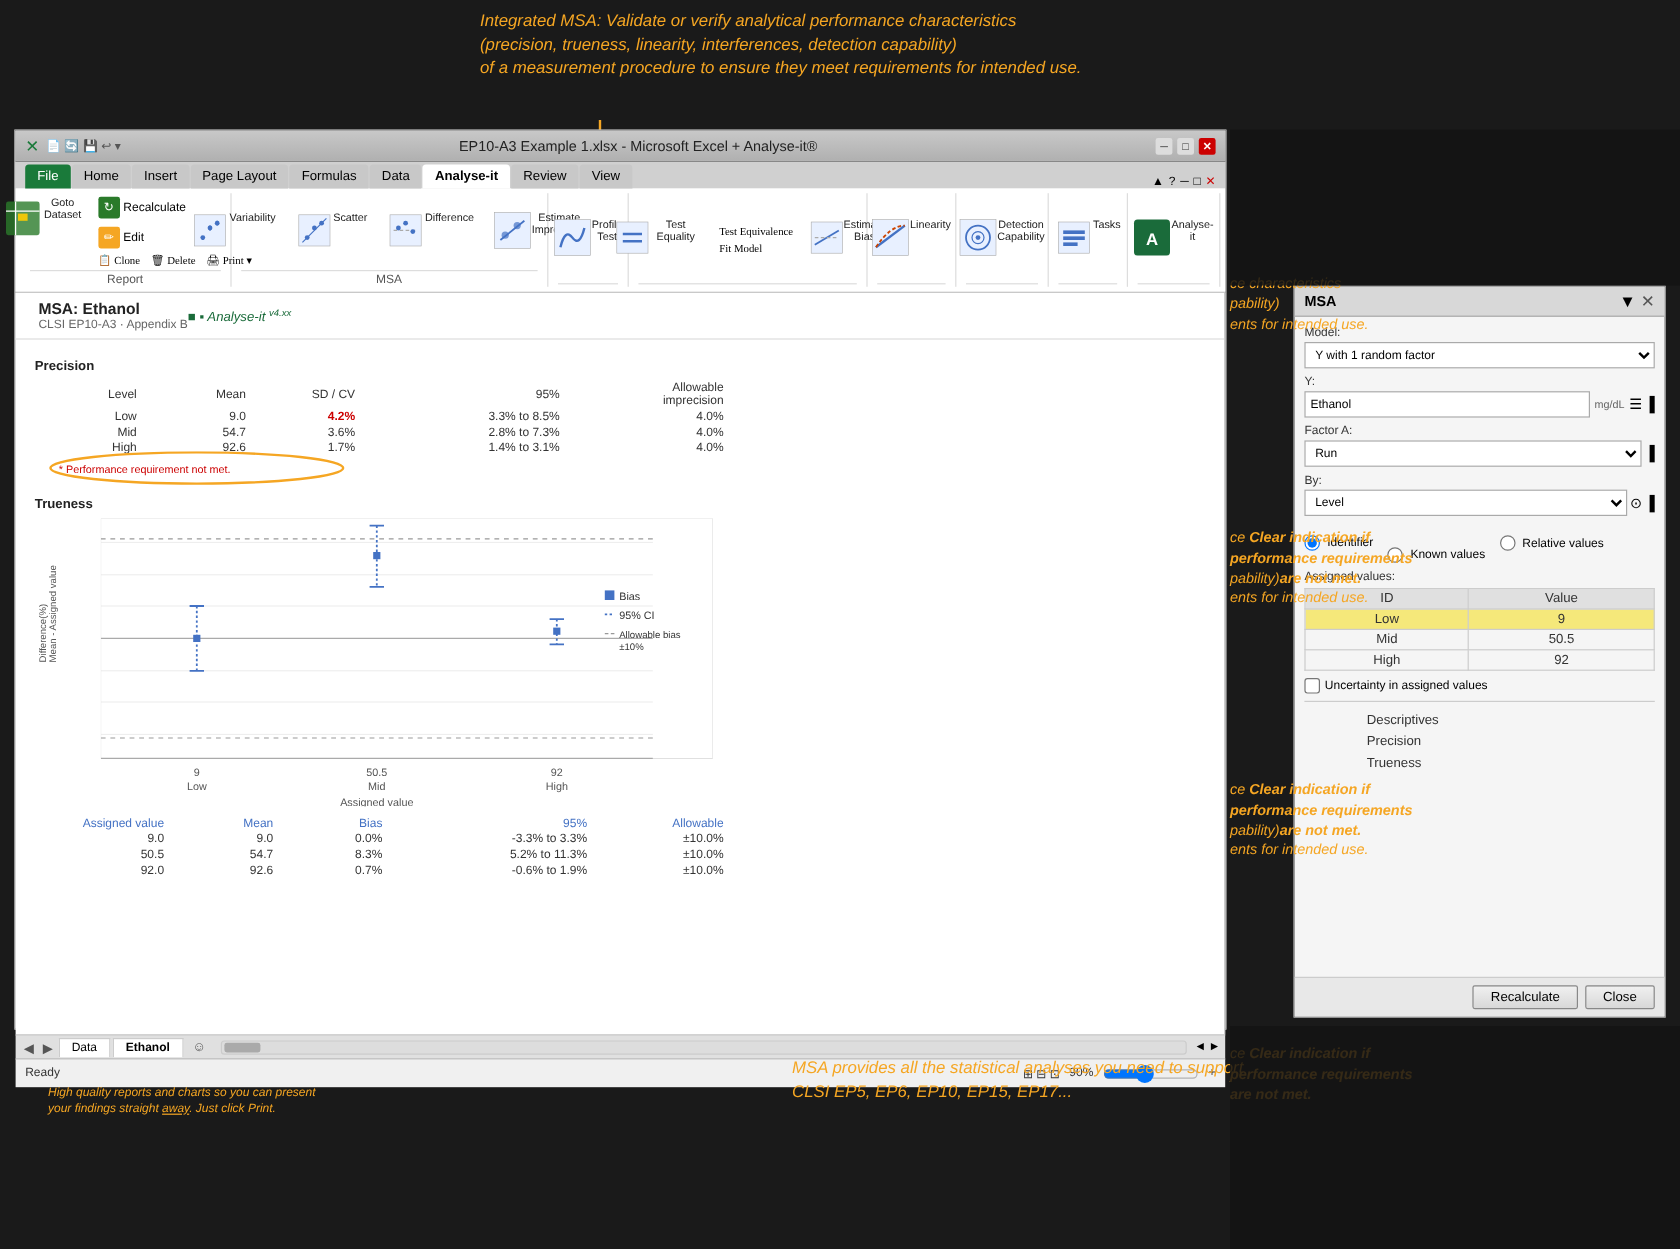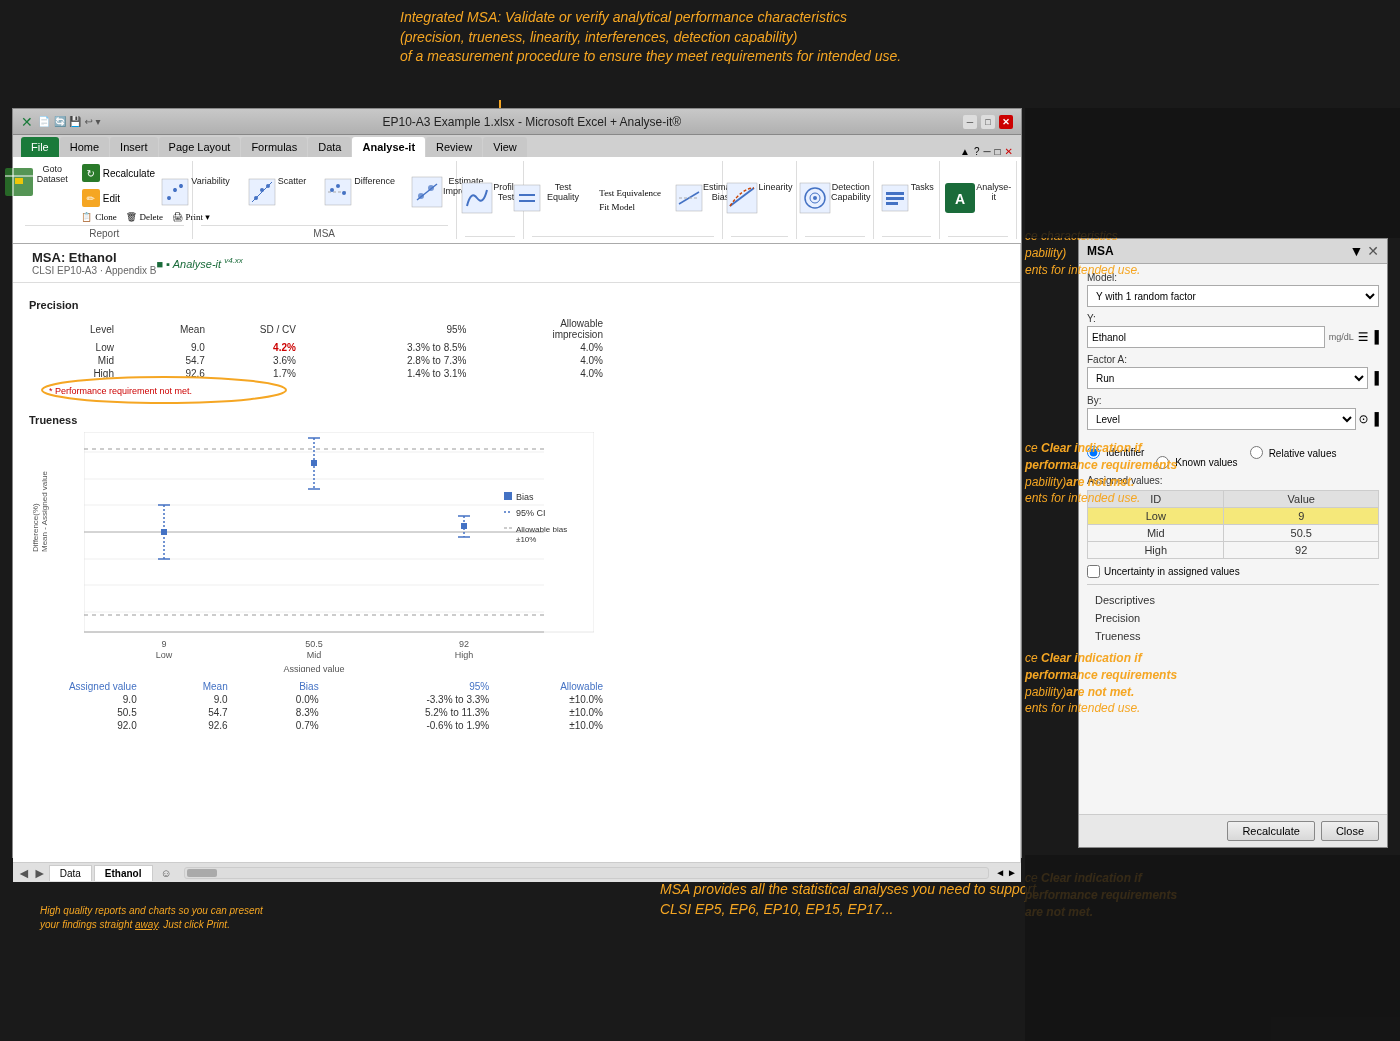--- a/index.html
+++ b/index.html
@@ -99,21 +99,21 @@
 
     .assigned-table { width: 100%; border-collapse: collapse; font-size: 11px; margin-top: 4px; }
     .assigned-table th { background: #e0e0e0; border: 1px solid #ccc; padding: 2px 6px; text-align: center; }
     .assigned-table td { border: 1px solid #ccc; padding: 2px 6px; text-align: center; }
     .assigned-table tr.selected td { background: #f5e87a; }
 
     .checkbox-row { display: flex; align-items: center; gap: 4px; font-size: 10px; margin: 6px 0; }
     .checkbox-row input[type=checkbox] { margin: 0; }
 
     .section-divider { height: 1px; background: #ccc; margin: 6px 0; }
-    .nav-item { padding: 3px 8px; cursor: pointer; font-size: 11px; color: #333; }
+    .nav-item { padding: 3px 8px; cursor: pointer; font-size: 11px; color: #333; margin-left: 44px; }
     .panel-footer { display: flex; justify-content: flex-end; gap: 6px; padding: 6px 8px; border-top: 1px solid #ccc; background: #e8e8e8; }
     .btn { padding: 3px 14px; border: 1px solid #888; background: linear-gradient(to bottom, #f0f0f0, #d8d8d8); cursor: pointer; font-size: 11px; border-radius: 2px; }
 
     
     svg text { font-family: Arial, sans-serif; }
 
     
     .ribbon-small-group { display: flex; flex-direction: row; gap: 1px; }
     .ribbon-small-btn { display: flex; align-items: center; gap: 4px; padding: 1px 4px; font-size: 10px; cursor: pointer; white-space: nowrap; font-family: Liberation Serif, serif; }
   </style>
@@ -545,20 +545,29 @@
     <div class="sheet-tab active">Ethanol</div>
     <div style="padding:2px 6px; cursor:pointer; color:#555;">☺</div>
 
     <div style="flex:1; margin: 0 4px; height:12px; background:#ddd; border:1px solid #ccc; border-radius:3px; position:relative;">
       <div style="position:absolute; left:2px; top:1px; width:30px; height:8px; background:#aaa; border-radius:2px;"></div>
     </div>
     <span style="font-size:10px; cursor:pointer;">◄</span>
     <span style="font-size:10px; cursor:pointer;">►</span>
   </div>
 
+  <div class="status-bar">
+    <span>Ready</span>
+    <div style="display:flex; align-items:center; gap:8px;">
+      <span>⊞ ⊟ ⊡</span>
+      <span>90%</span>
+      <input type="range" min="10" max="200" value="90" style="width: 80px; height: 12px;">
+      <span style="cursor:pointer;">+</span>
+    </div>
+  </div>
 </div>
 
 <div class="msa-panel">
   <div class="panel-header">
     <span class="panel-title">MSA</span>
     <div style="display:flex; gap:4px; align-items:center;">
       <span style="font-size:14px; cursor:pointer;">▼</span>
       <span class="panel-close">✕</span>
     </div>
   </div>

